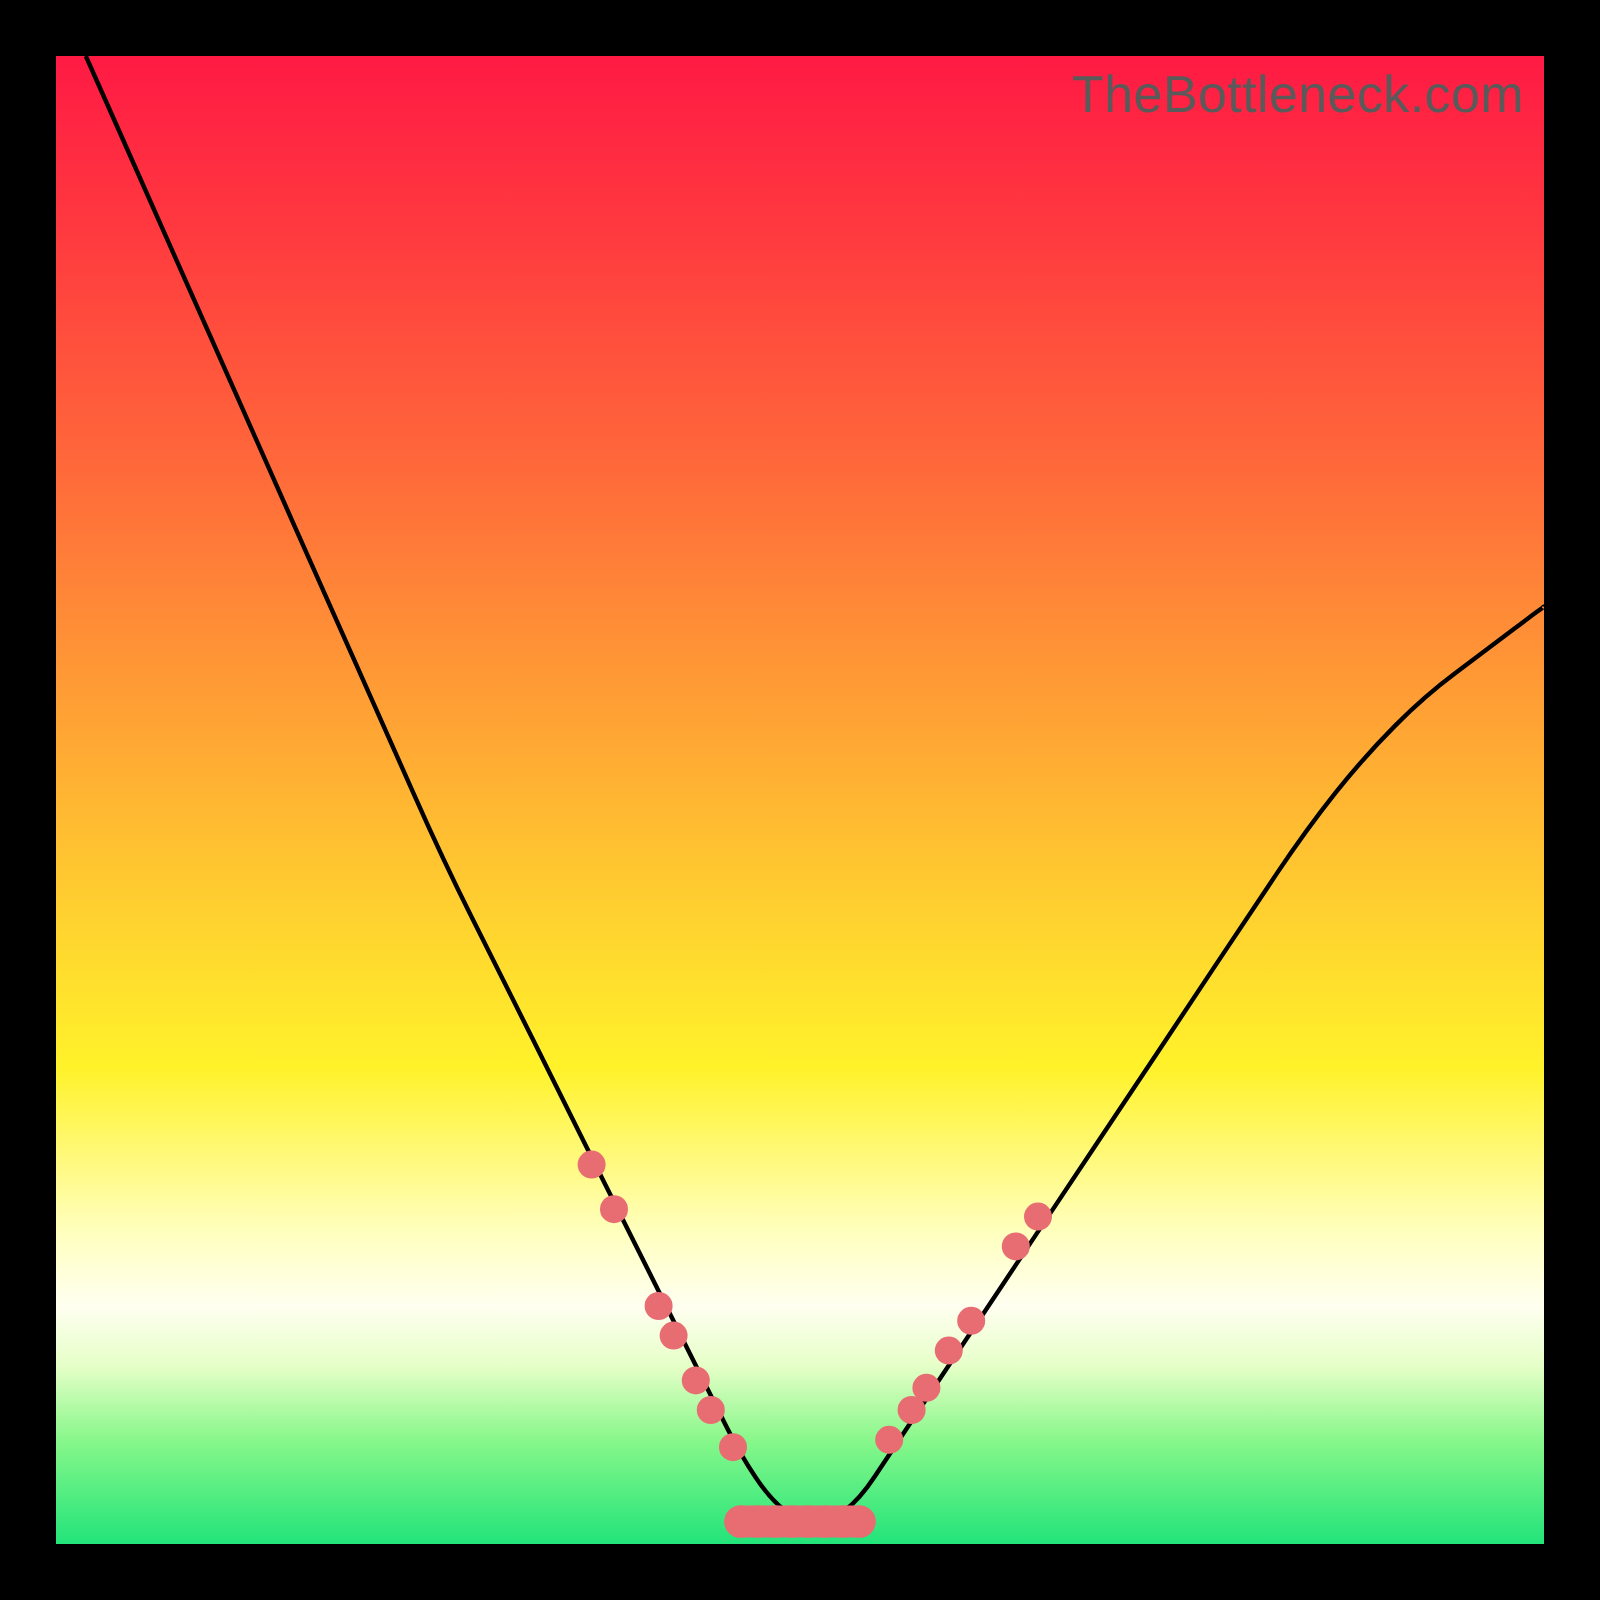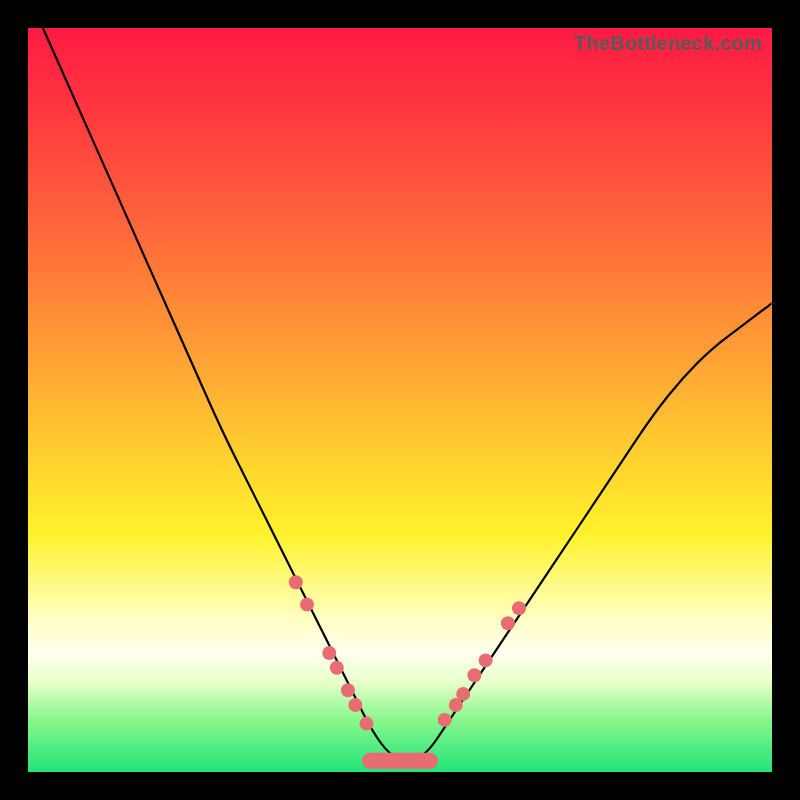--- a/index.html
+++ b/index.html
@@ -42,22 +42,22 @@
     left: 0;
     top: 0;
     width: 744px;
     height: 744px;
   }
   .watermark {
     position: absolute;
     top: 4px;
     right: 10px;
     color: #5a5a5a;
-    font-size: 20px;
-    font-weight: 700;
+    font-size: 26px;
+    font-weight: 400;
     letter-spacing: 0.2px;
     user-select: none;
   }
 </style>
 </head>
 <body>
 
 <div class="frame">
   <div class="plot-area">
     <div class="watermark">TheBottleneck.com</div>

